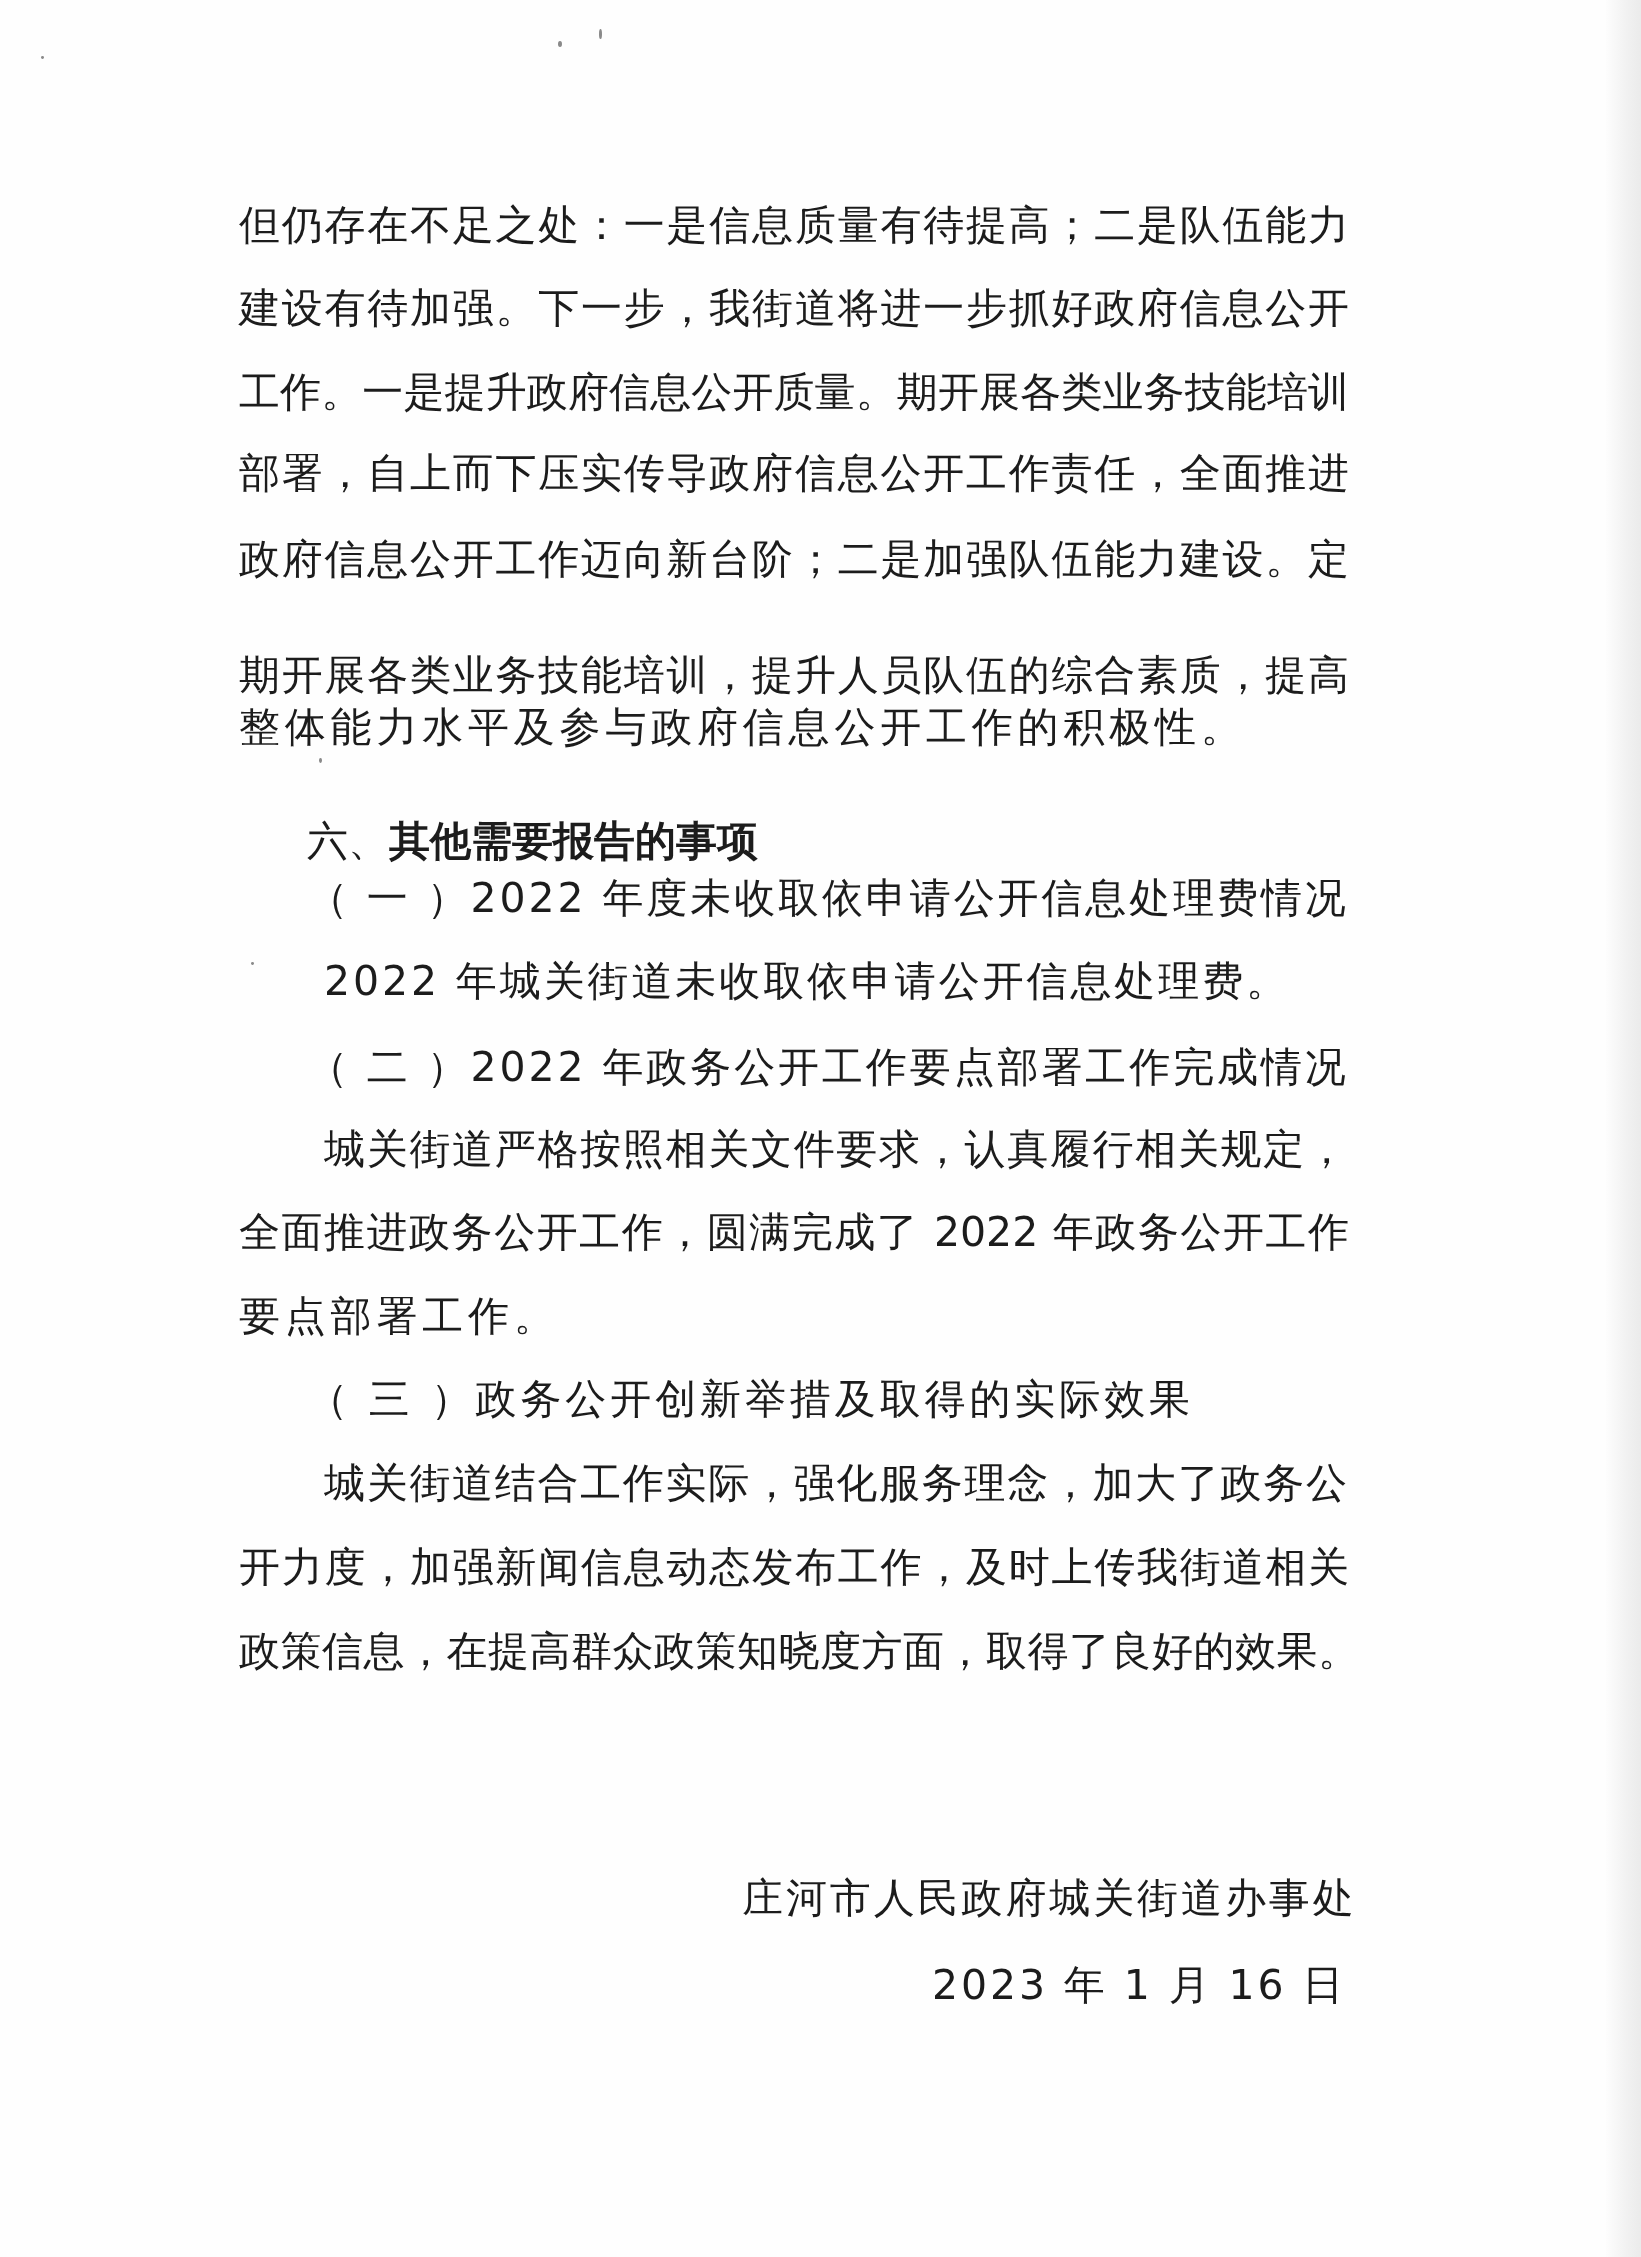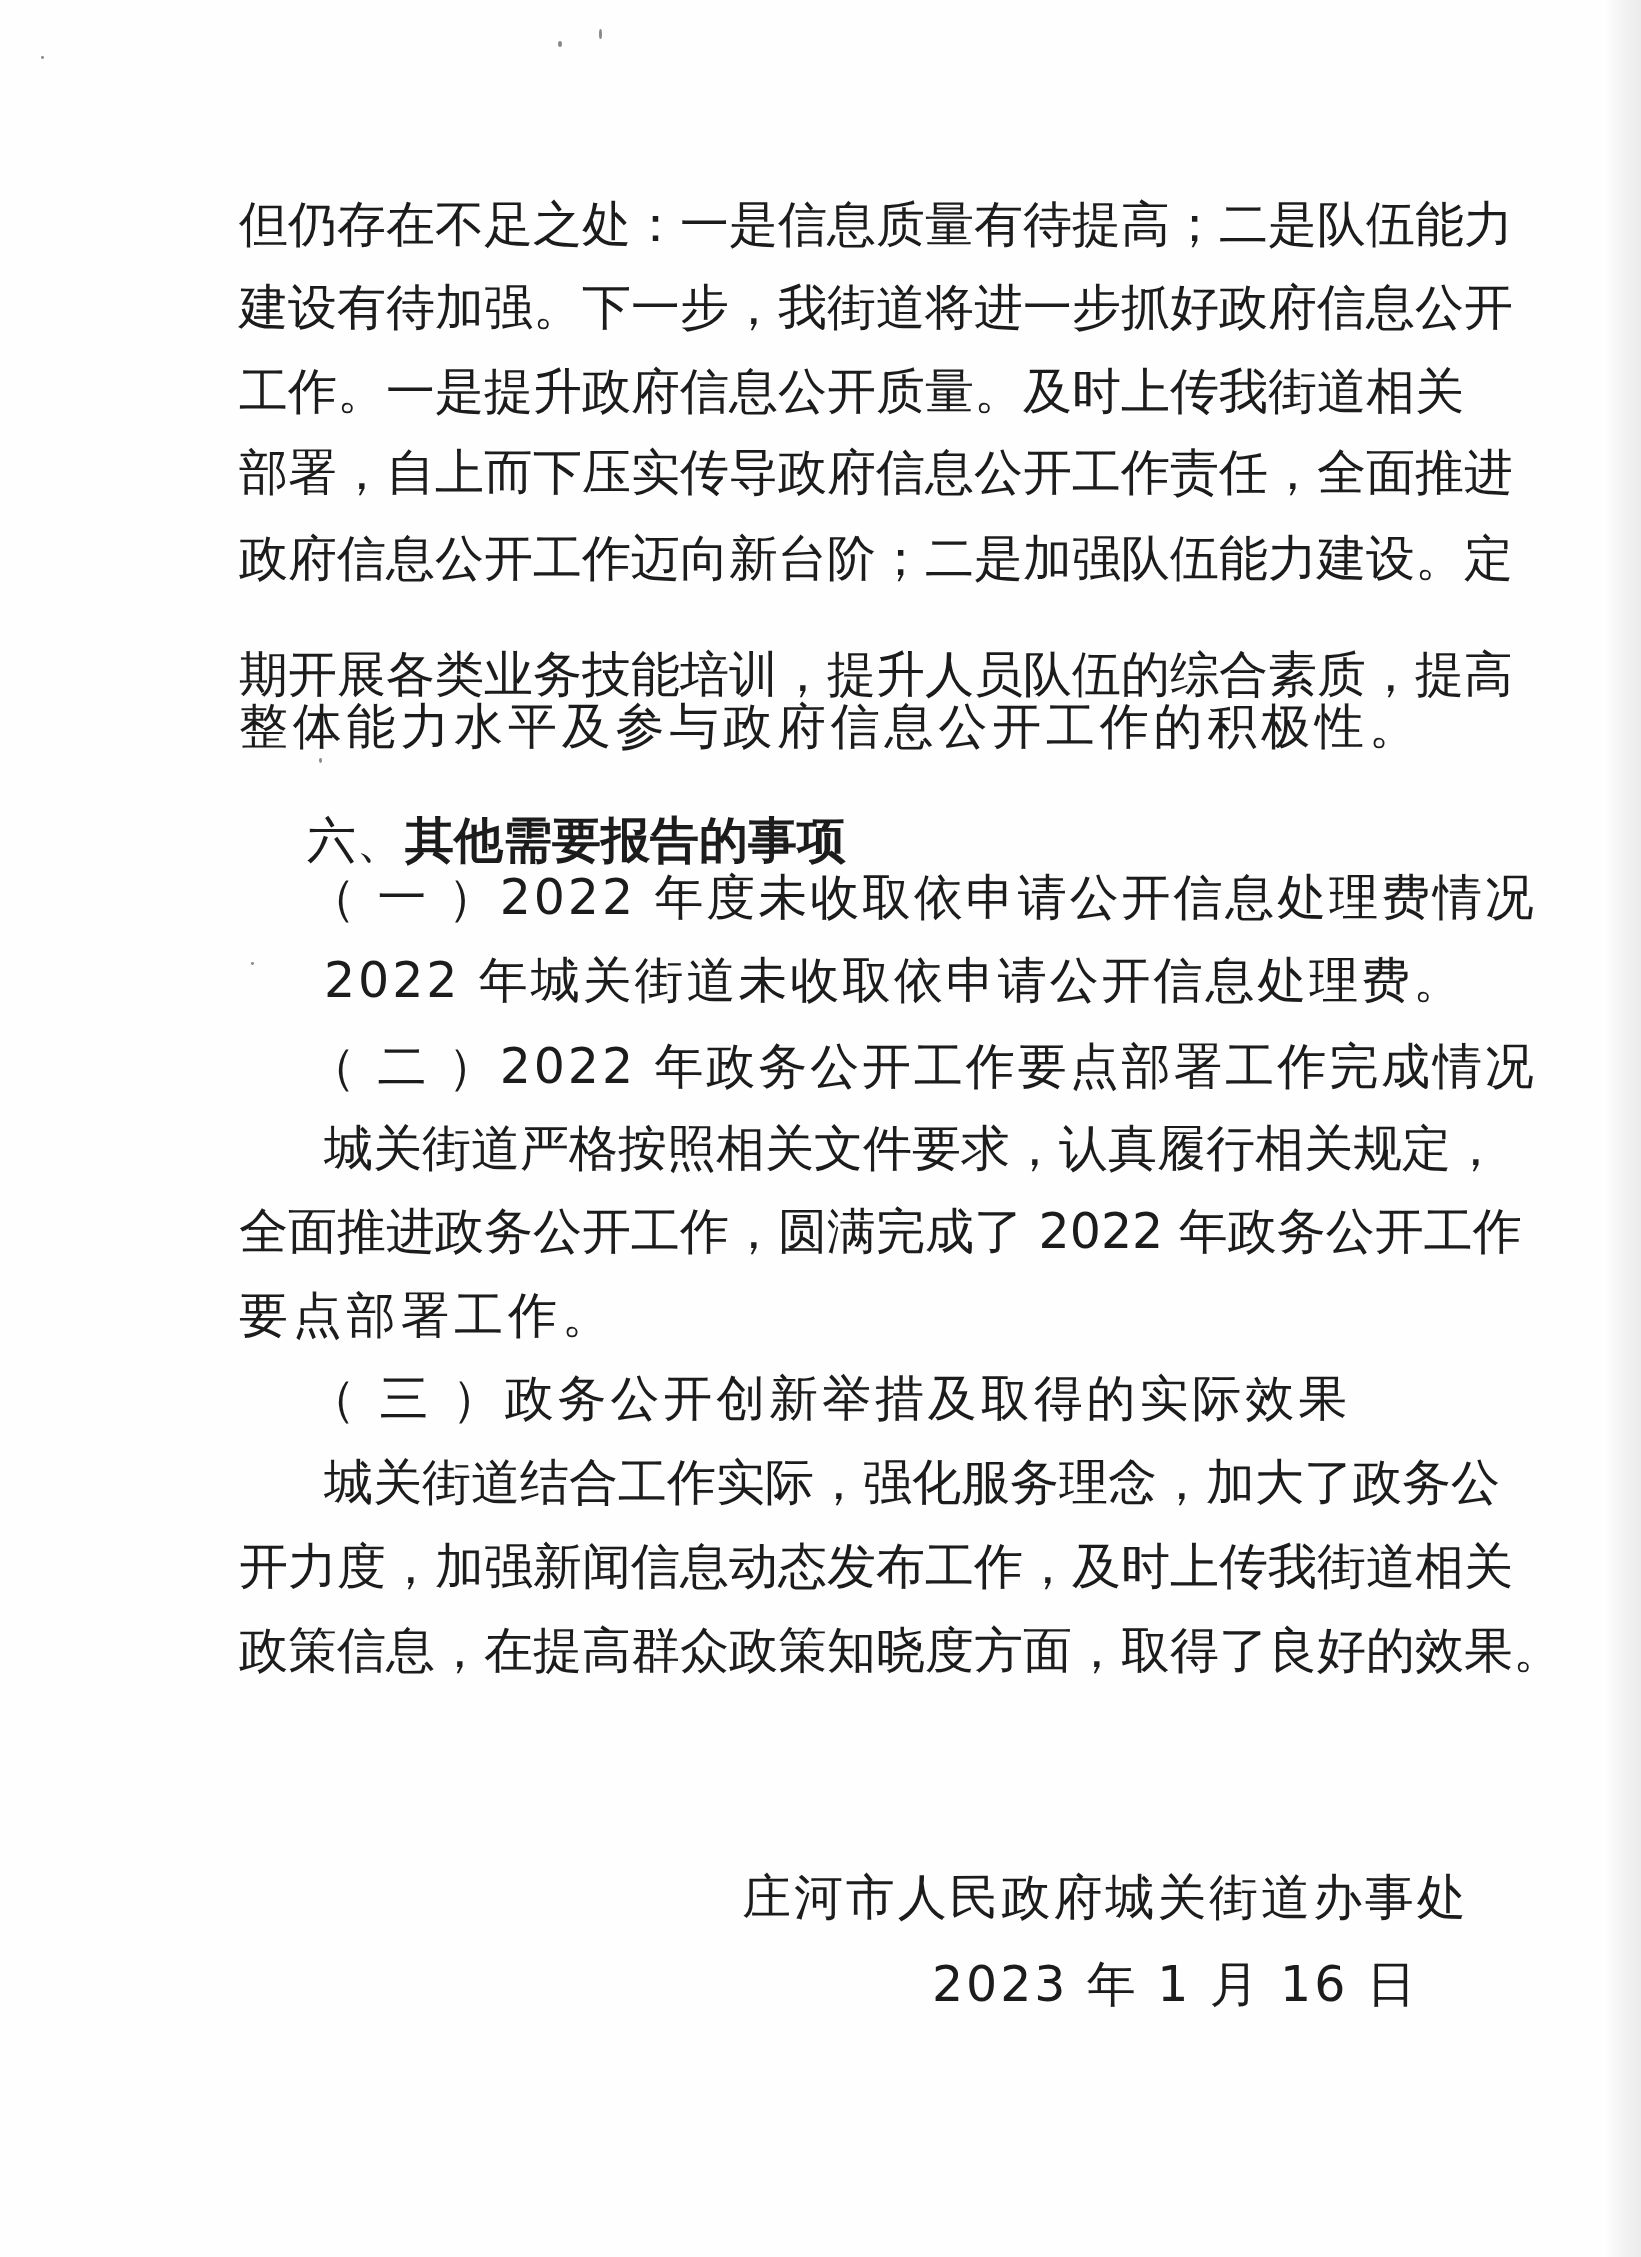--- a/index.html
+++ b/index.html
@@ -16,21 +16,21 @@
     width: 1641px; height: 2257px;
     background: #fefefe;
   }
   .edge-right {
     position: absolute; right: 0; top: 0;
     width: 35px; height: 2257px;
     background: linear-gradient(to right, #fdfdfd, #f1f1f1 60%, #ebebeb);
   }
   .line {
     position: absolute;
-    font-size: 49px;
+    font-size: 41px;
     line-height: 50px;
     white-space: nowrap;
     letter-spacing: 5.3px;
   }
   .justified {
     left: 239px; width: 1110px;
     text-align-last: justify; text-align: justify;
     letter-spacing: 0;
   }
   .bold { font-weight: bold; }
@@ -39,21 +39,21 @@
   }
 </style>
 </head>
 <body>
 
 <div class="page">
   <div class="edge-right"></div>
 
   <div class="line justified" style="top:200px;">但仍存在不足之处：一是信息质量有待提高；二是队伍能力</div>
   <div class="line justified" style="top:283px;">建设有待加强。下一步，我街道将进一步抓好政府信息公开</div>
-  <div class="line justified" style="top:367px;">工作。一是提升政府信息公开质量。及时上传我街道相关</div>
+  <div class="line justified" style="top:367px;">工作。一是提升政府信息公开质量。期开展各类业务技能培训</div>
   <div class="line justified" style="top:448px;">部署，自上而下压实传导政府信息公开工作责任，全面推进</div>
   <div class="line justified" style="top:534px;">政府信息公开工作迈向新台阶；二是加强队伍能力建设。定</div>
   <div class="line justified" style="top:650px;">期开展各类业务技能培训，提升人员队伍的综合素质，提高</div>
   <div class="line" style="top:702px; left:239px; letter-spacing:4.8px;">整体能力水平及参与政府信息公开工作的积极性。</div>
 
   <div class="line" style="top:787px; left:307px; letter-spacing:0;margin-top:29px;">
     <span>六、</span><span class="bold">其他需要报告的事项</span>
   </div>
 
   <div class="line" style="top:873px; left:307px; letter-spacing:2.9px;">（ 一 ）2022 年度未收取依申请公开信息处理费情况</div>

